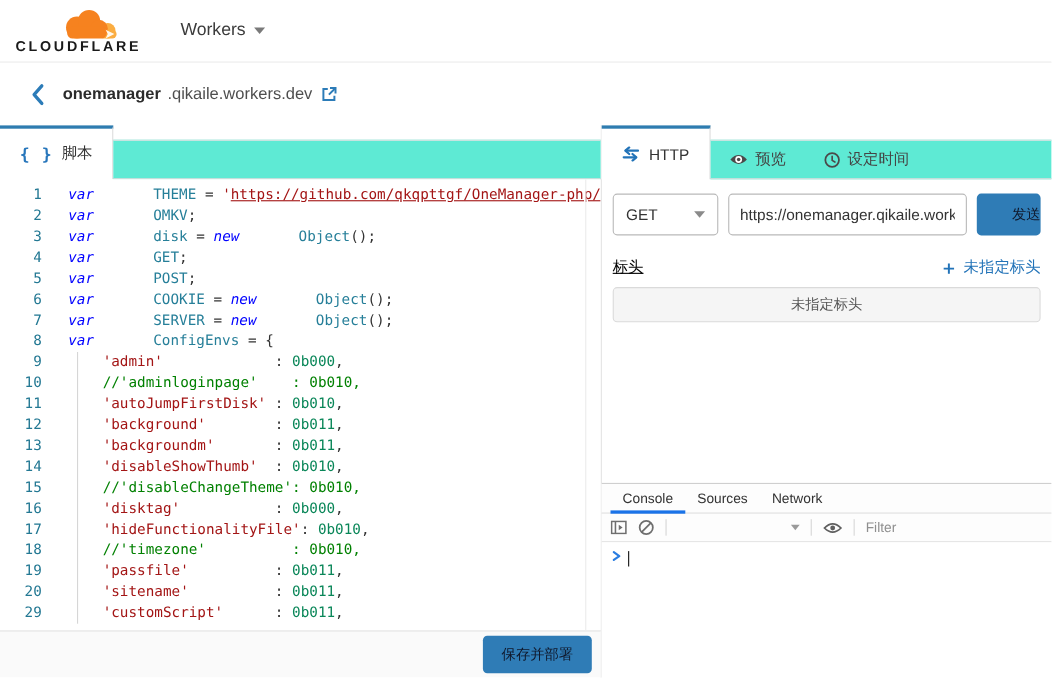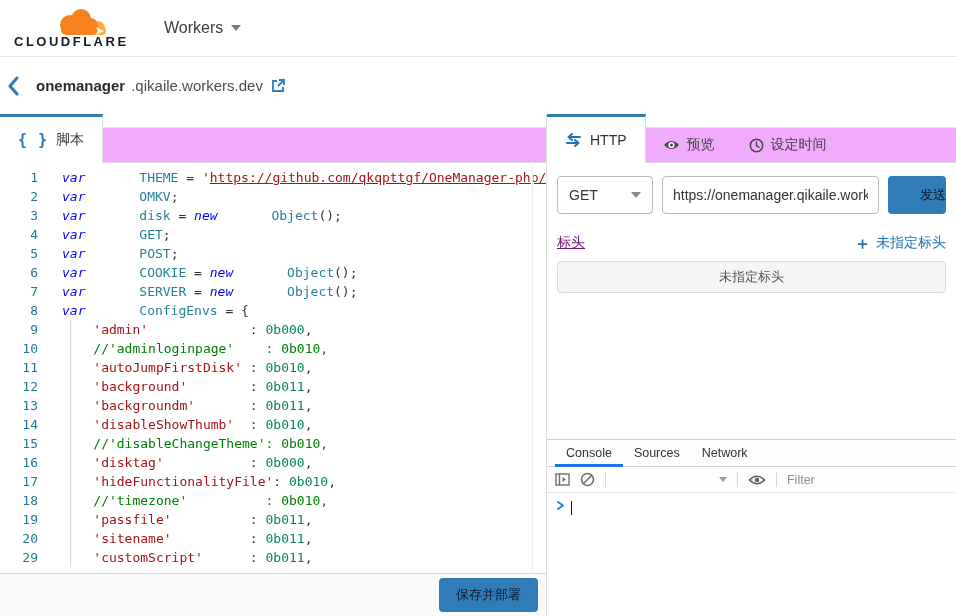--- a/index.html
+++ b/index.html
@@ -10,36 +10,36 @@
   
   .hdr { height:57px; border-bottom:1px solid #e7e7e7; display:flex; align-items:center;
          padding-left:14px; background:#fff; flex:0 0 auto; }
   .logo { display:flex; flex-direction:column; align-items:flex-start; width:110px; }
   .logo svg { margin-left:38px; display:block; }
   .logo-text { font-size:13px; font-weight:bold; letter-spacing:2.5px; color:#1a1a1a; margin-top:-2px; }
   .nav-workers { margin-left:40px; display:flex; align-items:center; gap:8px; font-size:16px; color:#3b3b3b; cursor:pointer; }
   .caret-down { width:0; height:0; border-left:5px solid transparent; border-right:5px solid transparent; border-top:6px solid #7a7a7a; }
 
   
-  .crumb { height:57px; display:flex; align-items:center; padding-left:7px; background:#fff; flex:0 0 auto; }
+  .crumb { height:57px; display:flex; align-items:center; padding-left:28px; background:#fff; flex:0 0 auto; }
   .back-ico { margin-right:16px; display:flex; cursor:pointer; }
   .crumb-name { font-size:15px; font-weight:bold; color:#2b2b2b; }
   .crumb-suffix { font-size:15px; color:#4e4e4e; margin-left:6px; }
   .ext-ico { margin-left:7px; display:flex; cursor:pointer; }
 
   
   .main { flex:1; display:flex; min-height:0; }
   .left-pane  { width:547px; flex:0 0 auto; display:flex; flex-direction:column; border-right:1px solid #dcdcdc; }
   .right-pane { flex:1; display:flex; flex-direction:column; min-width:0; }
 
   
   .tabbar { height:49px; flex:0 0 auto; display:flex; align-items:stretch; background:#fff; }
   .tab-active { background:#fff; border-top:3px solid #2e7cb0; border-right:1px solid #dcdcdc;
                 display:flex; align-items:center; gap:8px; padding:0 18px; font-size:14px; color:#333; cursor:pointer; }
-  .tab-rest { flex:1; align-self:flex-end; height:36px; background:#f0abfc;
+  .tab-rest { flex:1; align-self:flex-end; height:36px; background:#5eead4;
               border-top:1px solid #e3e3e3; border-bottom:1px solid #dcdcdc;
               display:flex; align-items:center; }
   .braces { color:#2776bb; font-weight:bold; font-size:15px; font-family:"DejaVu Sans Mono", monospace; letter-spacing:1px; }
   .tab-inactive { display:flex; align-items:center; gap:7px; padding:0 17px; font-size:14px; color:#444; height:100%; cursor:pointer; }
 
   
   .editor { flex:1; position:relative; overflow:hidden; background:#fff; padding-top:5px;
             font-family:"DejaVu Sans Mono","Liberation Mono",monospace; font-size:13px; line-height:19px; cursor:text; }
   .cl { display:flex; white-space:pre; height:19px; }
   .ln { width:38px; flex:0 0 auto; text-align:right; color:#237893; user-select:none; }
@@ -65,21 +65,21 @@
   .req-row { display:flex; align-items:center; gap:9px; margin:13px 10px 0 10px; flex:0 0 auto; }
   .method-select { width:96px; height:38px; border:1px solid #b9b9b9; border-radius:4px; background:#fff;
                    display:flex; align-items:center; justify-content:space-between; padding:0 11px; font-size:14px; color:#333; cursor:pointer; }
   .method-select .caret-down { border-top-color:#8a8a8a; }
   .url-input { flex:1; height:38px; border:1px solid #b9b9b9; border-radius:4px; padding:0 10px; font-size:14px;
                color:#333; font-family:"Liberation Sans",sans-serif; min-width:0; }
   .send-btn { width:58px; height:38px; flex:0 0 auto; }
 
   .hdrs-sec { margin:20px 10px 0 10px; flex:0 0 auto; }
   .hdrs-row { display:flex; align-items:center; justify-content:space-between; }
-  .hdrs-label { font-size:14px; color:#701a75;text-decoration:underline; }
+  .hdrs-label { font-size:14px; color:#000000;text-decoration:underline; }
   .add-hdr { display:flex; align-items:center; gap:5px; color:#2273b8; font-size:14px; cursor:pointer; }
   .add-hdr .plus { font-weight:bold; font-size:17px; line-height:1; }
   .no-hdrs { margin-top:9px; height:32px; background:#f5f5f5; border:1px solid #dadada; border-radius:4px;
              display:flex; align-items:center; justify-content:center; font-size:13px; color:#555; }
   .rp-spacer { flex:1; }
 
   
   .console { height:177px; flex:0 0 auto; border-top:1px solid #cfcfcf; display:flex; flex-direction:column; background:#fff; }
   .con-tabs { height:27px; flex:0 0 auto; display:flex; align-items:stretch; padding-left:8px;
               border-bottom:1px solid #d6d6d6; background:#fdfdfd; }

